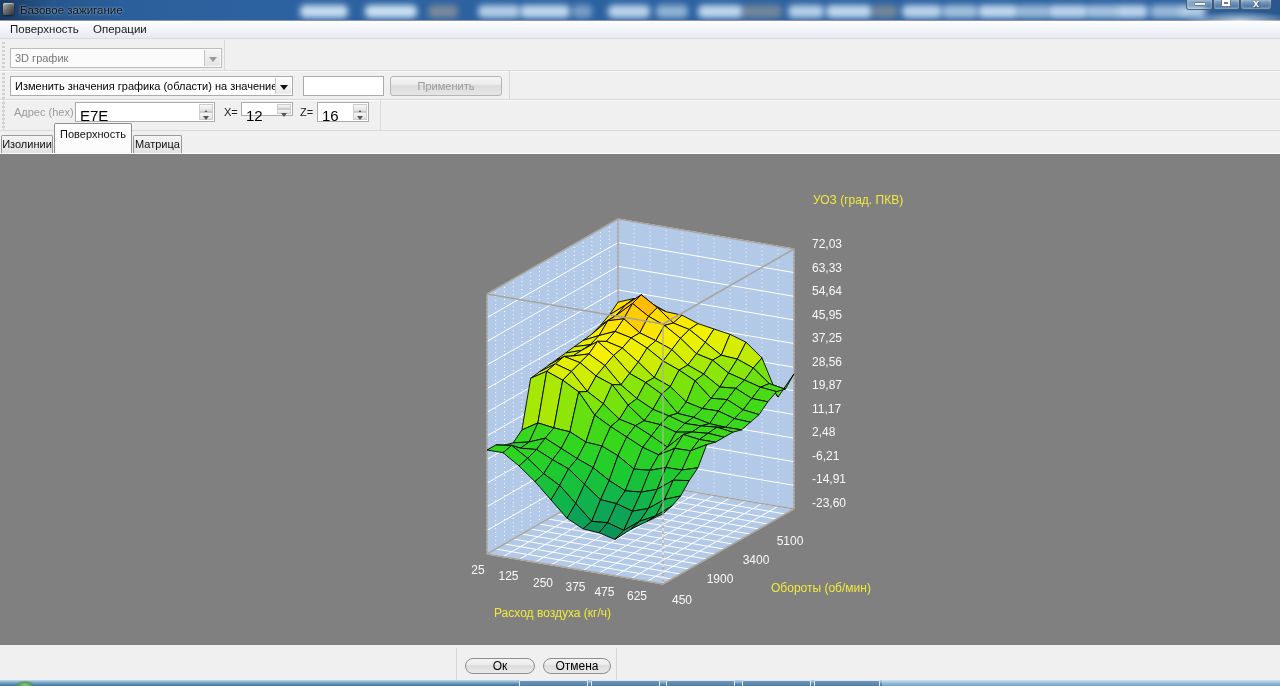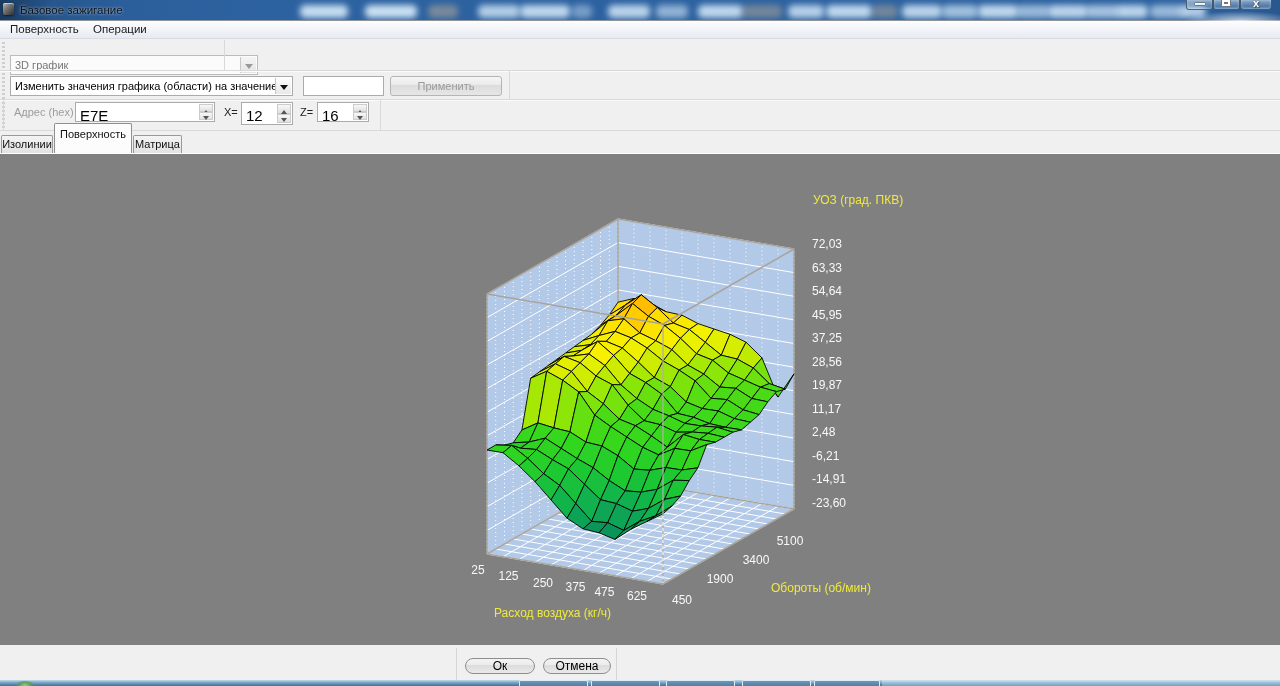--- a/index.html
+++ b/index.html
@@ -94,21 +94,21 @@
   <div class="wb b3">
       <div class="xx">x</div>
     </div>
 </div>
 <div class="abs" id="menubar">
     <span style="left:10px">Поверхность</span>
     <span style="left:93px">Операции</span>
   </div>
 <div class="abs" id="tbar">
   <div class="grip" style="left:2px;top:2px;height:26px"></div>
-  <div class="combo dis" style="left:10px;top:15px;width:248px;height:20px">
+  <div class="combo dis" style="left:10px;top:8px;width:212px;height:20px">
       <div class="txt">3D график</div>
       <div class="arr"></div>
     </div>
   <div class="bandline" style="left:224px;top:0;width:1px;height:30px"></div>
   <div class="bandline" style="left:0;top:30px;width:1280px;height:1px"></div>
   <div class="grip" style="left:2px;top:33px;height:26px"></div>
   <div class="combo" style="left:10px;top:36px;width:283px;height:20px">
       <div class="txt">Изменить значения графика (области) на значение</div>
       <div class="arr" style="background:linear-gradient(180deg,#fdfdfd,#e8e8e8)"></div>
     </div>
@@ -119,21 +119,21 @@
   <div class="grip" style="left:2px;top:62px;height:27px"></div>
   <div class="lbl" style="left:14px;top:66px">Адрес (hex)</div>
   <div class="spin" style="left:75px;top:62px;width:140px;height:20px">
       <div class="txt">E7E</div>
       <div class="ud">
         <div class="u"></div>
         <div class="d"></div>
       </div>
     </div>
   <div class="lbl dark" style="left:224px;top:66px">X=</div>
-  <div class="spin" style="left:241px;top:62px;width:52px;height:23px">
+  <div class="spin" style="left:241px;top:62px;width:52px;height:14px">
       <div class="txt">12</div>
       <div class="ud">
         <div class="u"></div>
         <div class="d"></div>
       </div>
     </div>
   <div class="lbl dark" style="left:300px;top:66px">Z=</div>
   <div class="spin" style="left:317px;top:62px;width:52px;height:20px">
       <div class="txt">16</div>
       <div class="ud">

